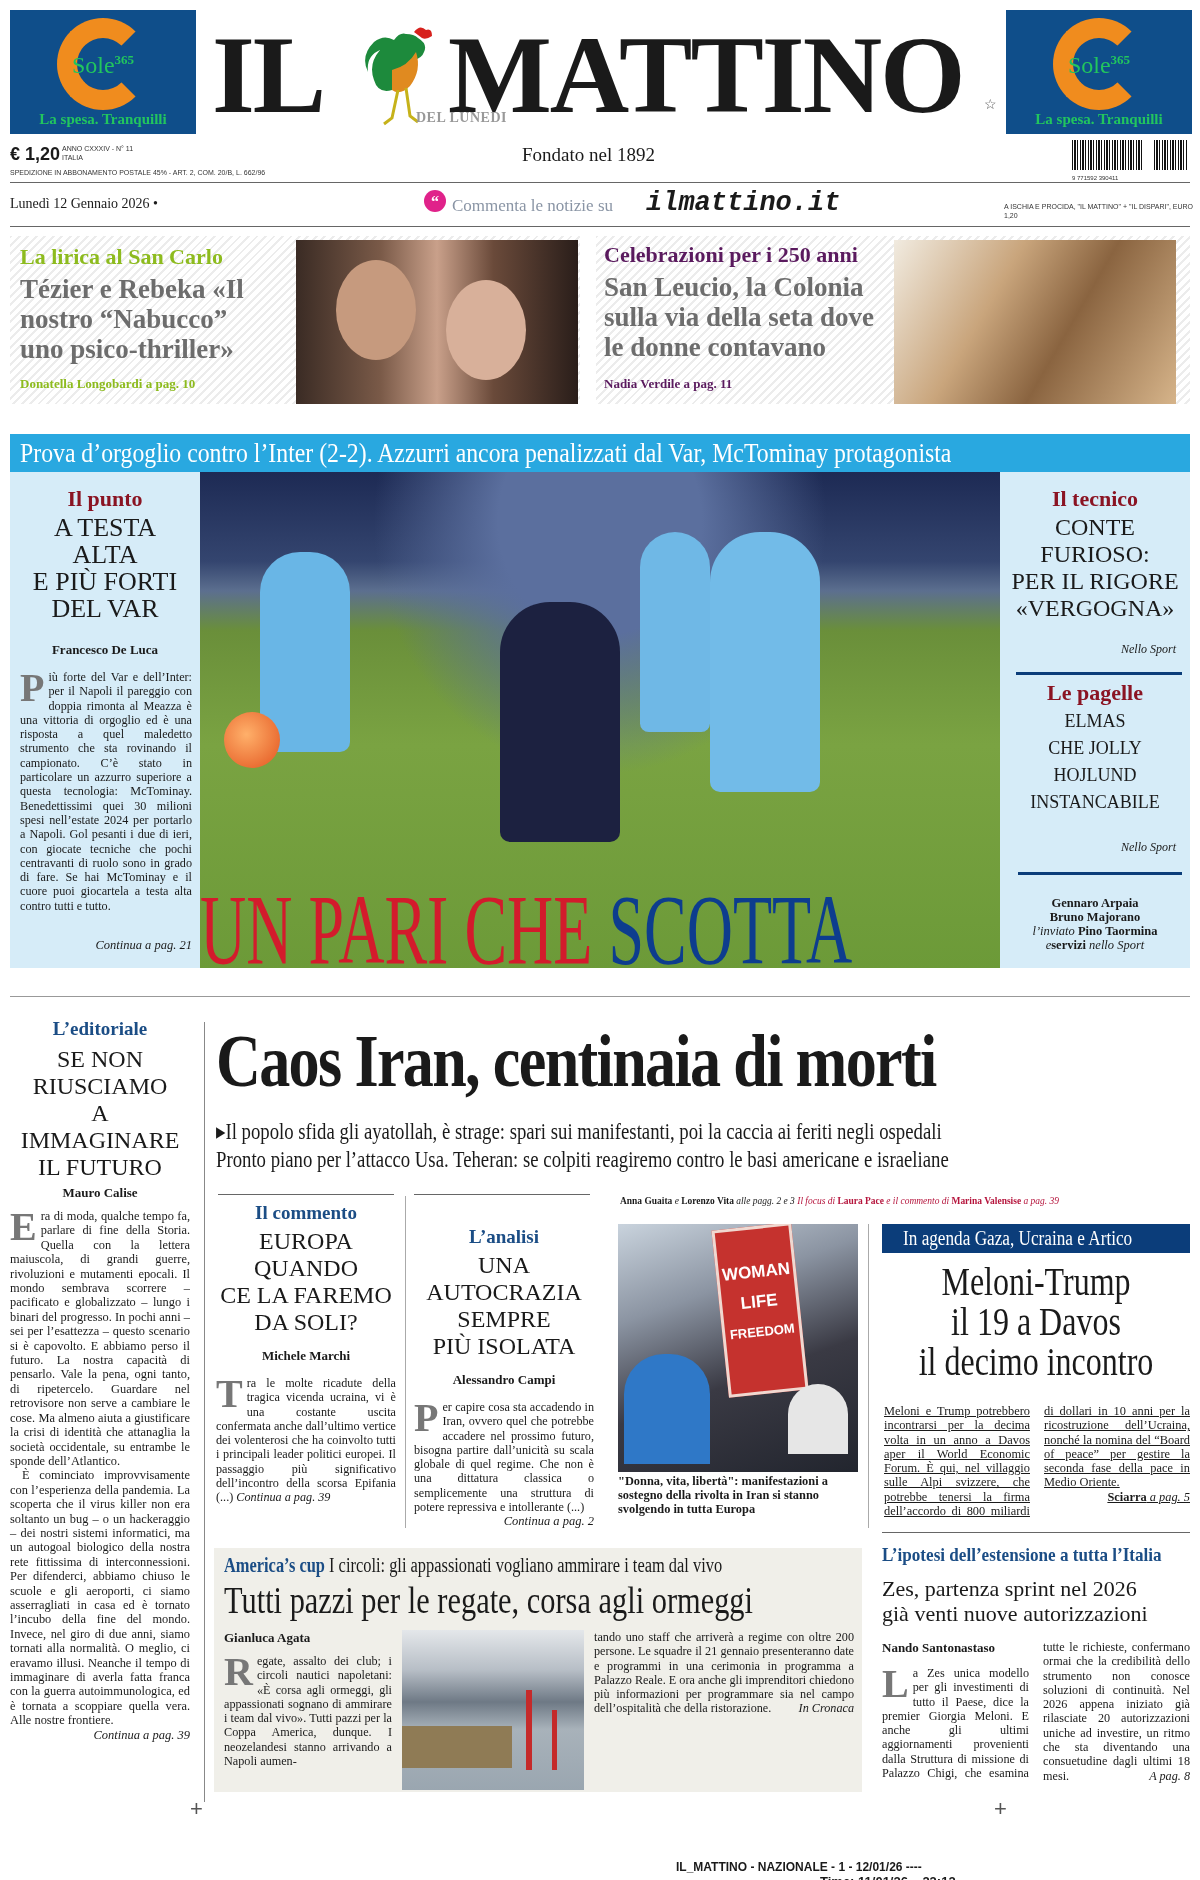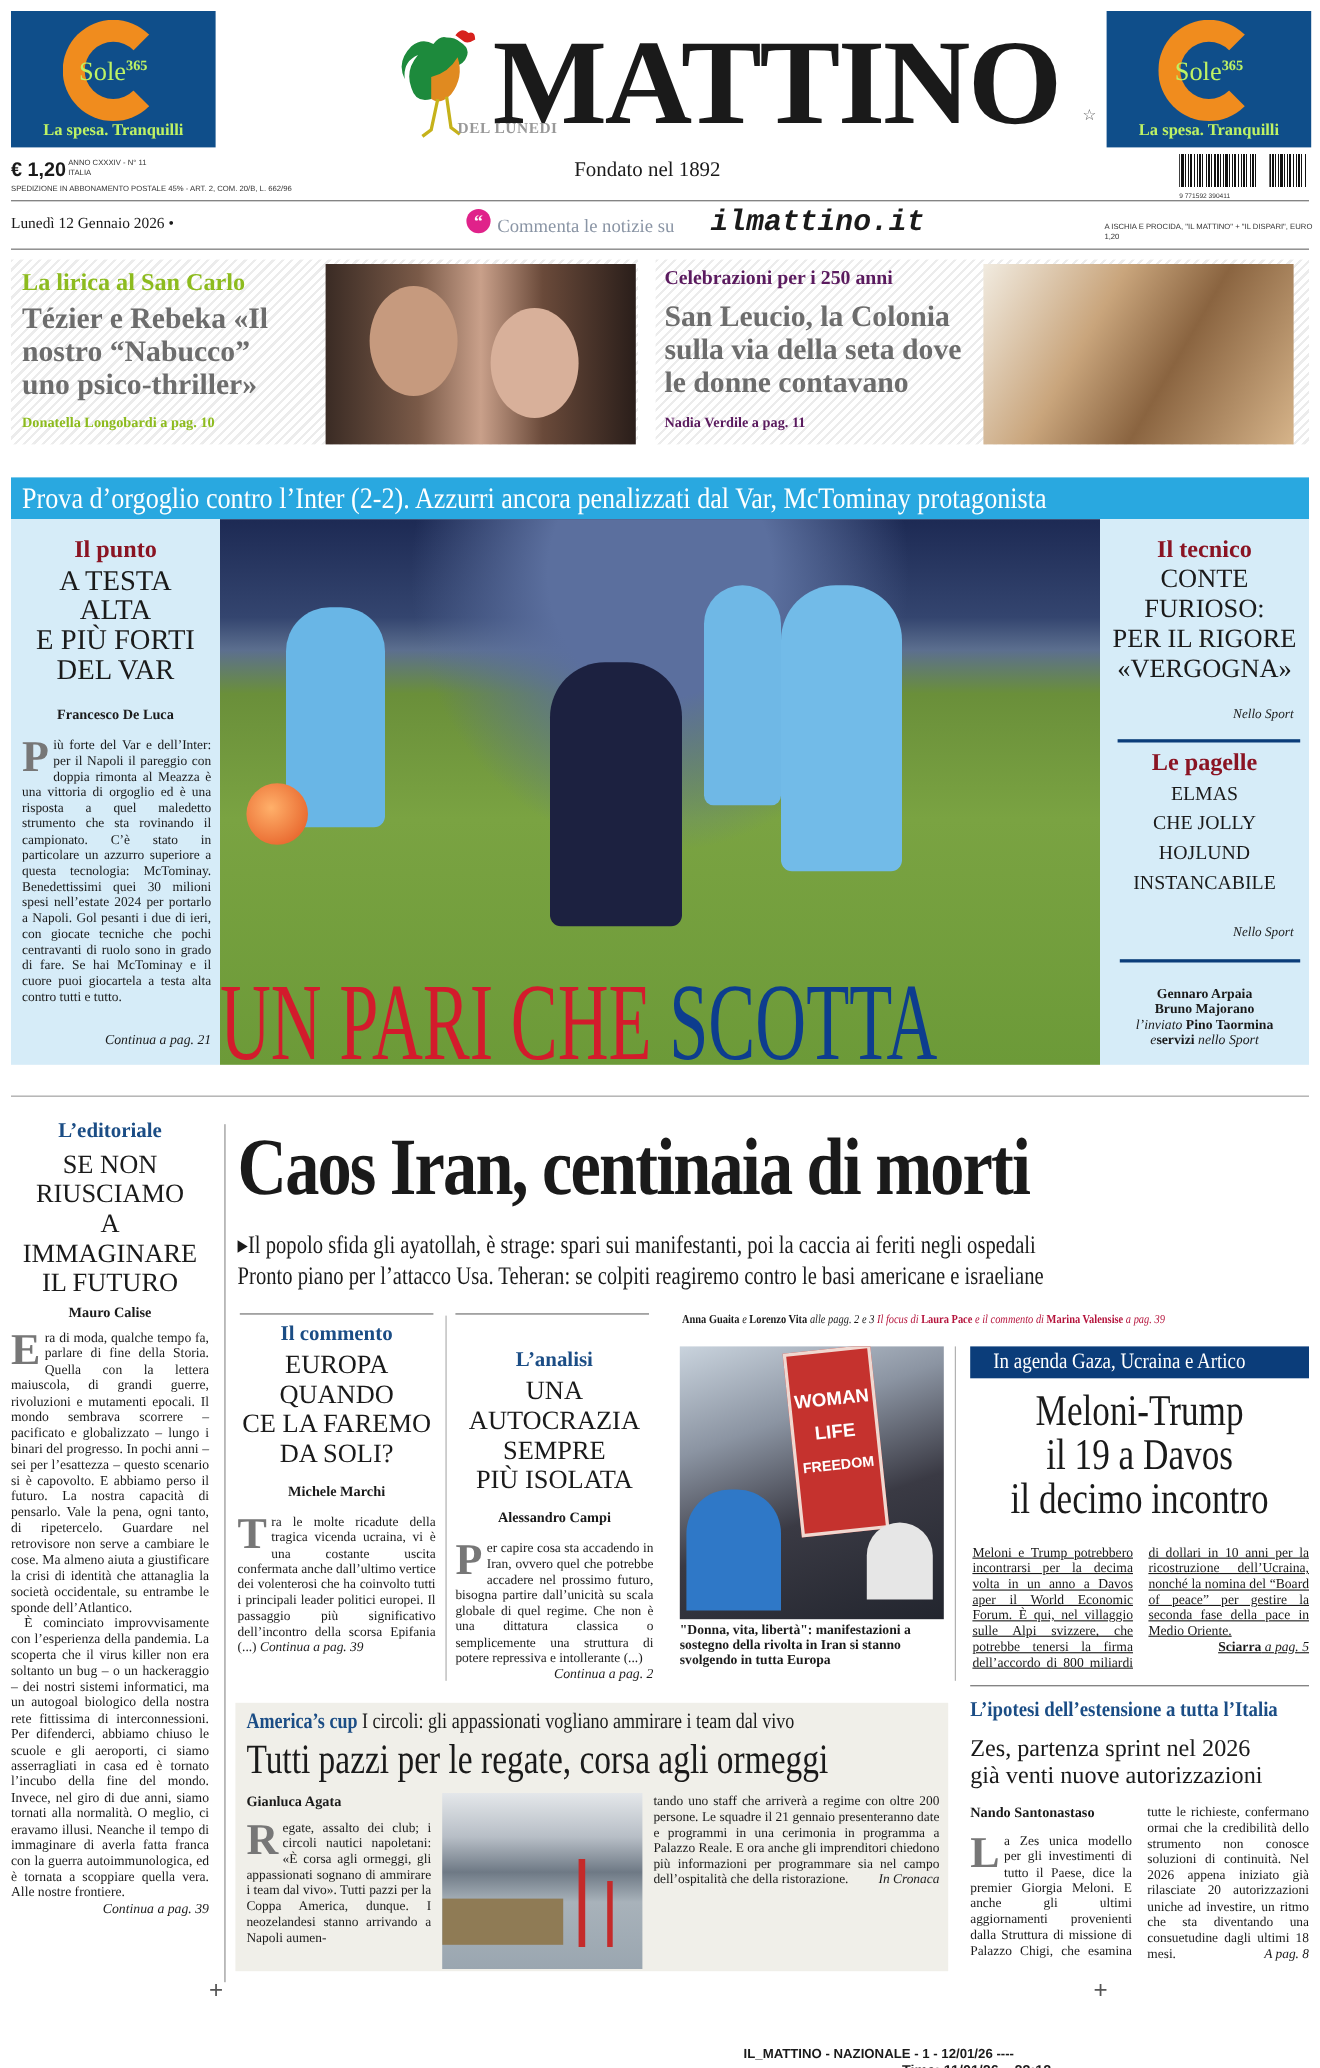--- a/index.html
+++ b/index.html
@@ -1,41 +1,41 @@
 <!DOCTYPE html>
 <html><head>
 <meta charset="utf-8">
 <style>
   * { box-sizing: border-box; margin: 0; padding: 0; }
   body { width: 1200px; height: 1880px; background: #fff; font-family: "Liberation Serif", "DejaVu Serif", serif; color: #1a1a1a; position: relative; overflow: hidden; }
   .abs { position: absolute; }
   .condensed { transform-origin: left top; display: inline-block; white-space: nowrap; }
 
   
-  .ad-box { background: #0f4e8a; width: 186px; height: 124px; color: #bef264; text-align: center; }
+  .ad-box { background: #0f4e8a; width: 186px; height: 124px; color: #22c55e; text-align: center; }
   .ad-c { position: absolute; left: 50%; top: 8px; width: 92px; height: 92px; margin-left: -46px; border-radius: 50%; border: 20px solid #f08c1e; border-right-color: transparent; transform: rotate(0deg); }
   .ad-sole { position: absolute; left: 0; right: 0; top: 42px; font-size: 24px; font-family: "Liberation Serif", serif; }
   .ad-sole sup { font-size: 13px; font-weight: bold; }
   .ad-tag { position: absolute; left: 0; right: 0; bottom: 6px; font-size: 15px; font-weight: bold; }
 
   .logo { font-family: "Liberation Serif", serif; font-weight: bold; font-size: 110px; letter-spacing: -2px; color: #1a1a1a; line-height: 1; }
   .rooster { width: 80px; height: 110px; }
   .del-lunedi { font-size: 14px; font-weight: bold; color: #999; letter-spacing: 0.5px; }
 
   .price { font-family: "Liberation Sans", sans-serif; font-size: 18px; font-weight: bold; }
   .tiny { font-family: "Liberation Sans", sans-serif; font-size: 7px; color: #333; line-height: 9px; }
   .fondato { font-size: 19px; }
   .barcode { width: 110px; height: 34px; background: repeating-linear-gradient(90deg, #111 0 1px, #fff 1px 2px, #111 2px 4px, #fff 4px 5px, #111 5px 6px, #fff 6px 8px); }
 
   .hr { background: #666; height: 1px; }
 
   
   .hatched { background: repeating-linear-gradient(135deg, #ececec 0 2px, #ffffff 2px 6px); }
   .kicker-green { color: #8dbb1e; font-weight: bold; font-size: 22px; }
-  .kicker-purple { color: #5a1a5e; font-weight: bold; font-size: 18px; }
+  .kicker-purple { color: #5a1a5e; font-weight: bold; font-size: 22px; }
   .teaser-title { color: #6d6d6d; font-weight: bold; font-size: 27px; line-height: 30px; }
   .teaser-by-green { color: #8dbb1e; font-weight: bold; font-size: 13px; }
   .teaser-by-purple { color: #5a1a5e; font-weight: bold; font-size: 13px; }
   .photo { overflow: hidden; }
 
   
   .sport-banner { background: #29a8e0; color: #fff; font-size: 27px; font-family: "Liberation Serif", serif; padding: 4px 10px; white-space: nowrap; }
   .sport-side { background: #d6ecf8; }
   .kicker-red { color: #8a1423; font-weight: bold; font-size: 22px; text-align: center; }
   .side-head { font-size: 26px; line-height: 27px; text-align: center; color: #1a1a1a; }
@@ -71,20 +71,21 @@
 </head>
 <body>
 
 <div class="abs ad-box" style="left:10px;top:10px;">
   <div class="ad-c"></div>
   <div class="ad-sole"><span>Sole</span><sup>365</sup></div>
   <div class="ad-tag">La spesa. Tranquilli</div>
 </div>
 
 <div class="abs" style="left:212px;top:18px;height:120px;width:780px;">
+  <span class="abs logo" style="left:0;top:2px;">IL</span>
   <svg class="abs rooster" style="left:150px;top:4px;" viewBox="0 0 80 110">
     <path d="M52 10 q6 -8 12 -2 q6 -2 6 6 q-6 4 -10 2z" fill="#d7211d"></path>
     <path d="M56 16 q10 6 6 14 q-2 6 -10 8 q-8 24 -22 30 q-14 4 -18 -10 q-6 -16 6 -30 q-14 6 -12 22 q-8 -16 6 -30 q10 -8 20 -2 q6 -8 12 -6 q8 0 12 4z" fill="#1d8a3c"></path>
     <path d="M30 48 q16 -4 24 -18 q6 18 -6 34 q-10 10 -18 4z" fill="#e08a20"></path>
     <path d="M36 68 l-6 28 l-8 6 M44 66 l4 28 l8 6" stroke="#c6b21a" stroke-width="3" fill="none"></path>
   </svg>
   <span class="abs logo" style="left:236px;top:2px;">MATTINO</span>
   <span class="abs del-lunedi" style="left:204px;top:92px;">DEL LUNEDI</span>
   <span class="abs" style="left:772px;top:78px;font-size:14px;color:#555;">☆</span>
 </div>

